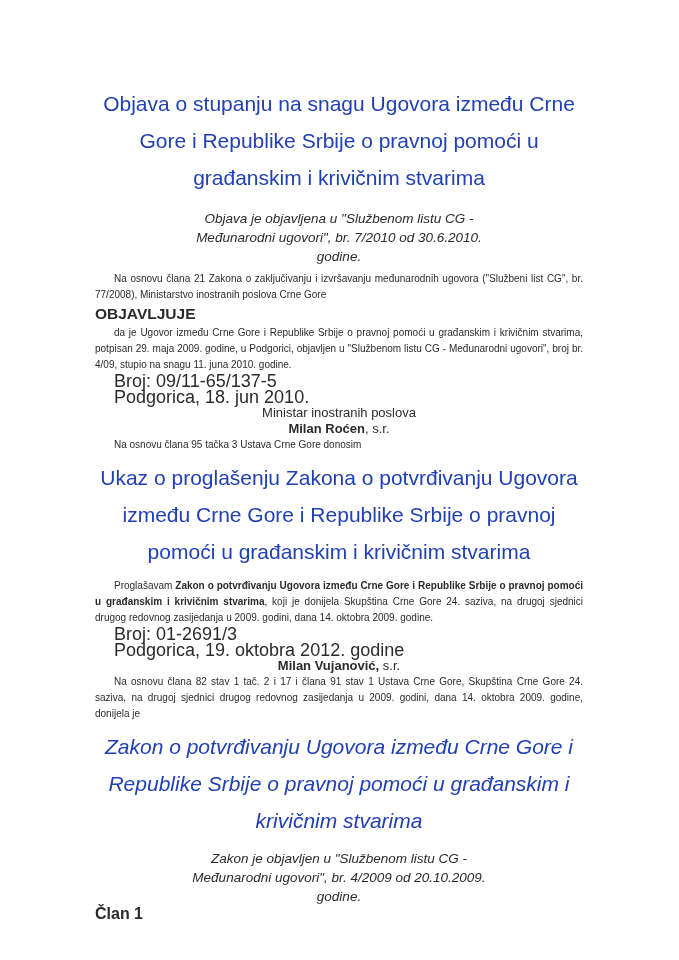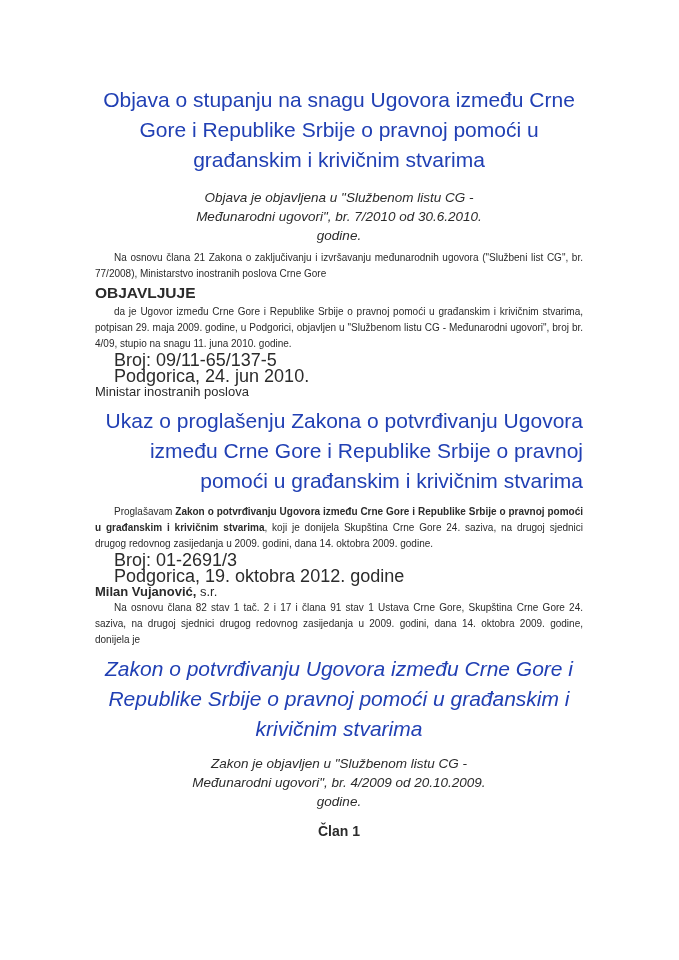--- a/index.html
+++ b/index.html
@@ -10,76 +10,78 @@
   *{margin:0;padding:0;box-sizing:border-box;}
   html,body{background:var(--page-bg);}
   body{
     width:679px;height:960px;
     font-family:"Liberation Sans","DejaVu Sans",sans-serif;
     color:var(--text-color);
     padding:85px 96px 0 95px;
     overflow:hidden;
   }
   .doc-title{
-    font-size:21px;line-height:30px;font-weight:400;
+    font-size:21px;line-height:37px;font-weight:400;
     color:var(--heading-color);
     text-align:center;white-space:pre-line;
   }
   .t1{margin:0 0 13px;}
-  .t2{margin:6px 0 8px;text-align:right;}
+  .t2{margin:6px 0 8px;}
   .t3{margin:6px 0 10px;font-style:italic;}
   .pub-note{
     font-size:13.5px;line-height:19px;font-style:italic;
     text-align:center;white-space:pre-line;
     margin:0 0 5px;
   }
   .pub-note.last{margin:4px 0 0;}
   .para{
     font-size:10px;line-height:16px;
     text-align:justify;text-indent:19px;
   }
   .doc-line{
     font-size:18px;line-height:16px;
     text-indent:19px;
   }
   .proclaim{
     font-size:15.5px;line-height:18px;font-weight:700;
     text-align:left;margin:2px 0;
   }
   .sign-block{
-    text-align:left;
+    text-align:center;
     font-size:13px;line-height:16px;
   }
   .bold{font-weight:700;}
   .article-head{
-    font-size:14px;line-height:16px;font-weight:700;
-    text-align:center;margin-top:12px;
+    font-size:16px;line-height:16px;font-weight:700;
+    text-align:left;
   }
 </style>
 </head>
 <body>
 
 <section>
   <h1 class="doc-title t1">Objava o stupanju na snagu Ugovora između Crne
 Gore i Republike Srbije o pravnoj pomoći u
 građanskim i krivičnim stvarima</h1>
   <p class="pub-note">Objava je objavljena u "Službenom listu CG -
 Međunarodni ugovori", br. 7/2010 od 30.6.2010.
 godine.</p>
   <p class="para">Na osnovu člana 21 Zakona o zaključivanju i izvršavanju međunarodnih ugovora ("Službeni list CG", br. 77/2008), Ministarstvo inostranih poslova Crne Gore</p>
   <h2 class="proclaim">OBJAVLJUJE</h2>
   <p class="para">da je Ugovor između Crne Gore i Republike Srbije o pravnoj pomoći u građanskim i krivičnim stvarima, potpisan 29. maja 2009. godine, u Podgorici, objavljen u "Službenom listu CG - Međunarodni ugovori", broj br. 4/09, stupio na snagu 11. juna 2010. godine.</p>
   <div class="doc-line">Broj: 09/11-65/137-5</div>
-  <div class="doc-line">Podgorica, 24. jun 2010.</div>
+  <div class="doc-line">Podgorica, 18. jun 2010.</div>
   <div class="sign-block">
     <div>Ministar inostranih poslova</div>
+    <div><span class="bold">Milan Roćen</span><span>, s.r.</span></div>
   </div>
 </section>
 
 <section>
+  <p class="para">Na osnovu člana 95 tačka 3 Ustava Crne Gore donosim</p>
   <h1 class="doc-title t2">Ukaz o proglašenju Zakona o potvrđivanju Ugovora
 između Crne Gore i Republike Srbije o pravnoj
 pomoći u građanskim i krivičnim stvarima</h1>
   <p class="para"><span>Proglašavam </span><span class="bold">Zakon o potvrđivanju Ugovora između Crne Gore i Republike Srbije o pravnoj pomoći u građanskim i krivičnim stvarima</span><span>, koji je donijela Skupština Crne Gore 24. saziva, na drugoj sjednici drugog redovnog zasijedanja u 2009. godini, dana 14. oktobra 2009. godine.</span></p>
   <div class="doc-line">Broj: 01-2691/3</div>
   <div class="doc-line">Podgorica, 19. oktobra 2012. godine</div>
   <div class="sign-block">
     <div><span class="bold">Milan Vujanović,</span><span> s.r.</span></div>
   </div>
 </section>

